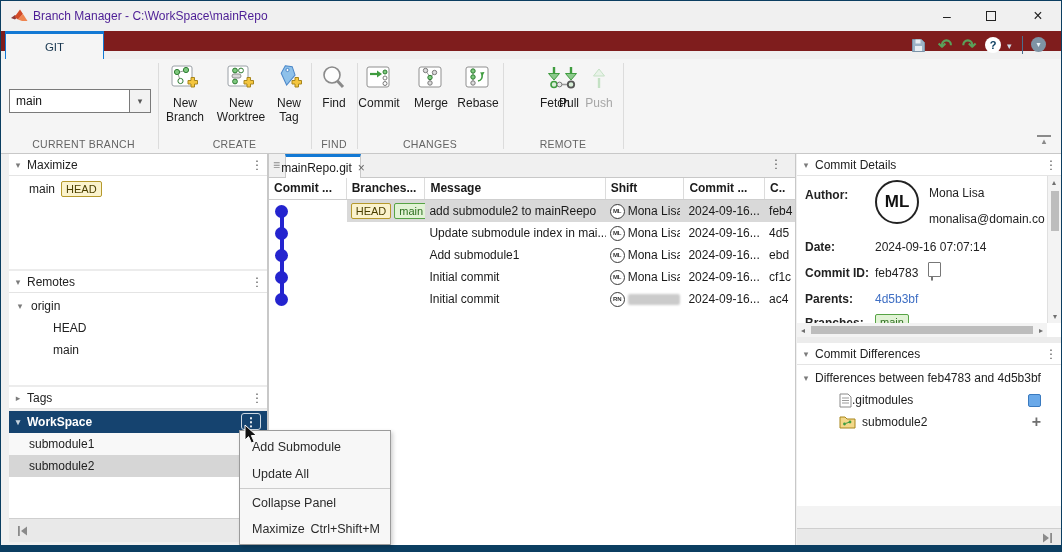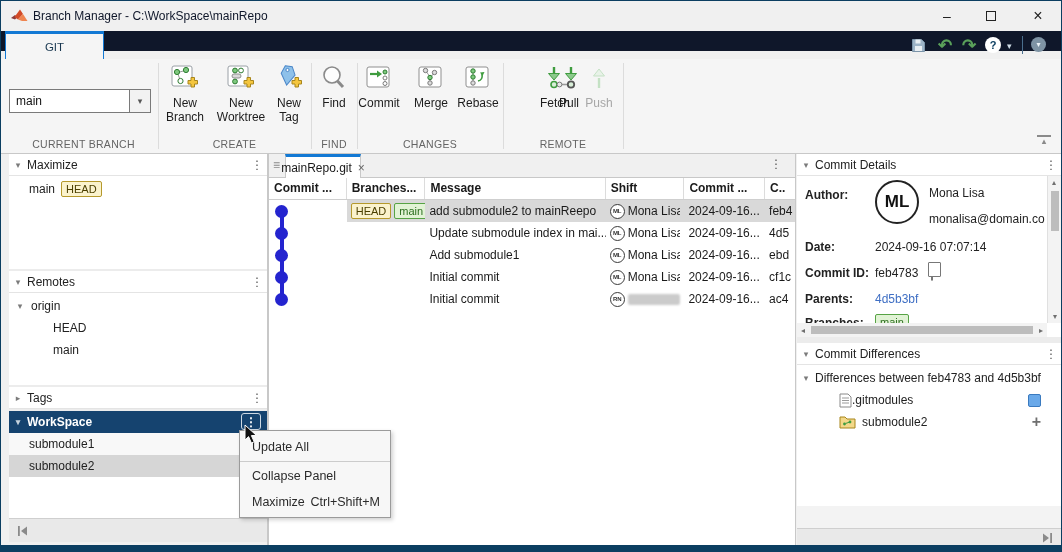--- a/index.html
+++ b/index.html
@@ -6,26 +6,26 @@
   html,body { background:#888; }
   body { font-family:"Liberation Sans", sans-serif; }
   .window {
     position:relative; width:1062px; height:552px; background:#f0f0f0;
     border:1px solid #0b3e61; overflow:hidden; font-size:12px; color:#1a1a1a;
   }
   .a { position:absolute; }
 
   
   .titlebar { left:0; top:0; width:100%; height:30px; background:#f0f0f0; display:flex; align-items:center; }
-  .win-title { margin-left:8px; font-size:12px; color:#0f172a; }
+  .win-title { margin-left:8px; font-size:12px; color:#4c1d95; }
   .winbtn { width:34px; height:24px; display:flex; align-items:center; justify-content:center; color:#222; font-size:14px; }
   .max-glyph { width:10px; height:10px; border:1.2px solid #222; }
 
   
-  .ribbonbar { left:0; top:30px; width:100%; height:20px; background:#0f172a; }
+  .ribbonbar { left:0; top:30px; width:100%; height:20px; background:#7f1d1d; }
   .ribbon-tab { left:4px; top:0; width:99px; height:28px; background:#f5f5f5; border-top:3px solid #1379d4;
     border-left:1px solid #1379d4; border-right:1px solid #1379d4; display:flex; align-items:center; justify-content:center;
     color:#17364f; font-size:11.5px; }
   .qa { display:flex; align-items:center; justify-content:center; color:#cfdce6; }
   .help-circle { width:16px; height:16px; border-radius:50%; background:#fff; color:#0b3e61; font-weight:bold; font-size:11px;
     display:flex; align-items:center; justify-content:center; }
   .qa-sep { width:1px; height:18px; background:#4a6f8e; }
   .circ-caret { width:15px; height:15px; border-radius:50%; background:#7e93a4; color:#eaf1f6; font-size:8px;
     display:flex; align-items:center; justify-content:center; }
 
@@ -502,20 +502,23 @@
       <svg style="margin-left:auto;margin-right:8px" width="12" height="12" viewBox="0 0 12 12">
         <polygon points="2,1.5 2,10.5 8,6" fill="#8a8a8a"></polygon>
         <rect x="9.2" y="1" width="1.8" height="10" fill="#8a8a8a"></rect>
       </svg>
     </div>
     <div class="a" style="left:0;top:392px;width:100%;height:1px;background:#f0f0f0"></div>
   </div>
 
   <div class="a menu">
     <div class="menu-item">
+        <span>Add Submodule</span>
+      </div>
+    <div class="menu-item">
         <span>Update All</span>
       </div>
     <div class="menu-sep"></div>
     <div class="menu-item" style="height:26px">
         <span>Collapse Panel</span>
       </div>
     <div class="menu-item" style="height:26px">
       <span>Maximize</span>
       <span class="shortcut">Ctrl+Shift+M</span>
     </div>

